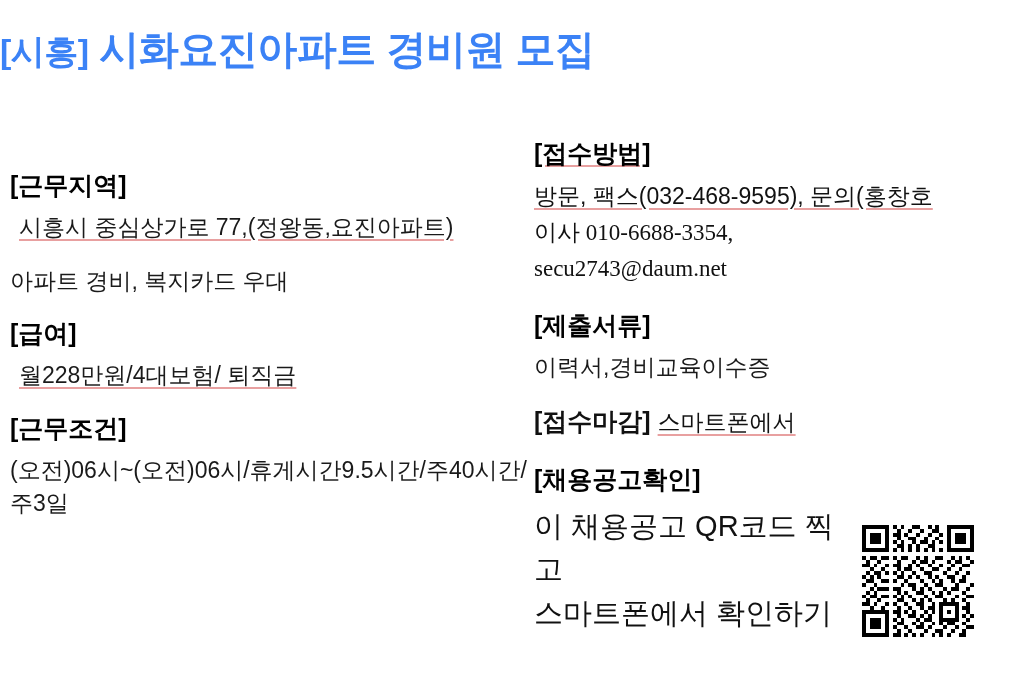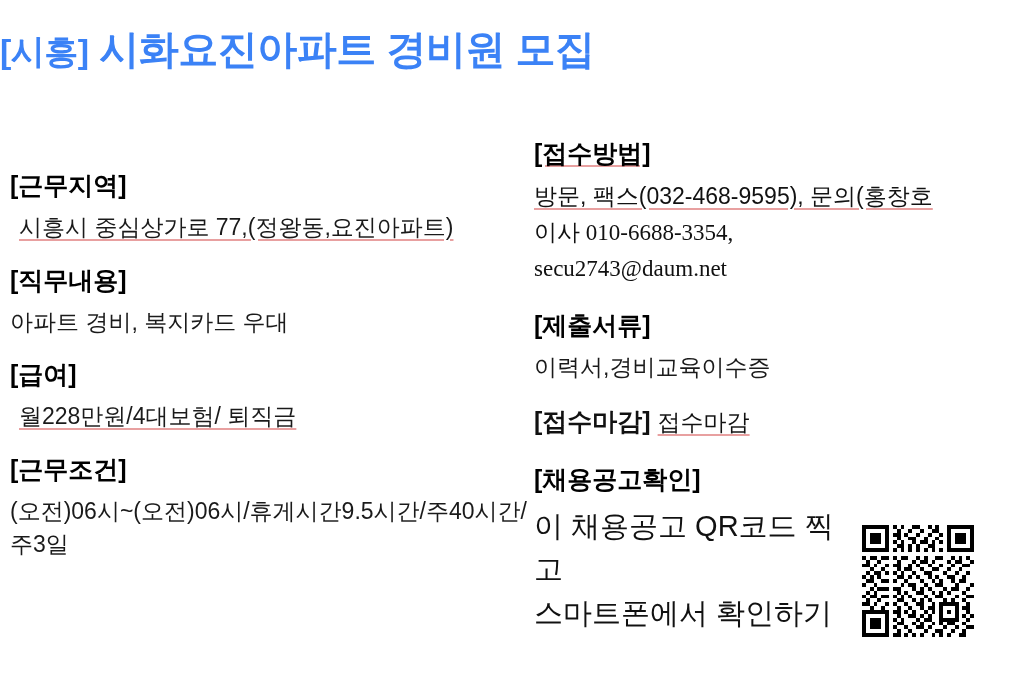--- a/index.html
+++ b/index.html
@@ -124,21 +124,20 @@
 
   <div class="title">
     <span class="bracket">[시흥]</span>
     <span>시화요진아파트 경비원 모집</span>
   </div>
 
   <div class="col-left">
     <div class="heading">[근무지역]</div>
     <div class="body-text underline-red gap-sm">시흥시 중심상가로 77,(정왕동,요진아파트)</div>
 
-    <div class="heading">[직무내용]</div>
     <div class="body-text gap-sm">아파트 경비, 복지카드 우대</div>
 
     <div class="heading">[급여]</div>
     <div class="body-text underline-red gap-sm">월228만원/4대보험/ 퇴직금</div>
 
     <div class="heading">[근무조건]</div>
     <div class="body-text">(오전)06시~(오전)06시/휴게시간9.5시간/주40시간/주3일</div>
   </div>
 
   <div class="col-right">
@@ -147,21 +146,21 @@
       <span class="line1">방문, 팩스(032-468-9595), 문의(홍창호</span>
       <span class="line2">이사 010-6688-3354,</span>
       <span class="line3">secu2743@daum.net</span>
     </div>
 
     <div class="heading">[제출서류]</div>
     <div class="body-text gap-sm">이력서,경비교육이수증</div>
 
     <div class="inline-row">
       <span>[접수마감]</span>
-      <span class="value">접수마감</span>
+      <span class="value">스마트폰에서</span>
     </div>
 
     <div class="heading" style="margin-top:26px;">[채용공고확인]</div>
     <div class="qr-row">
       <div class="qr-text">
         <div>이 채용공고 QR코드 찍고</div>
         <div>스마트폰에서 확인하기</div>
       </div>
     </div>
   </div>

